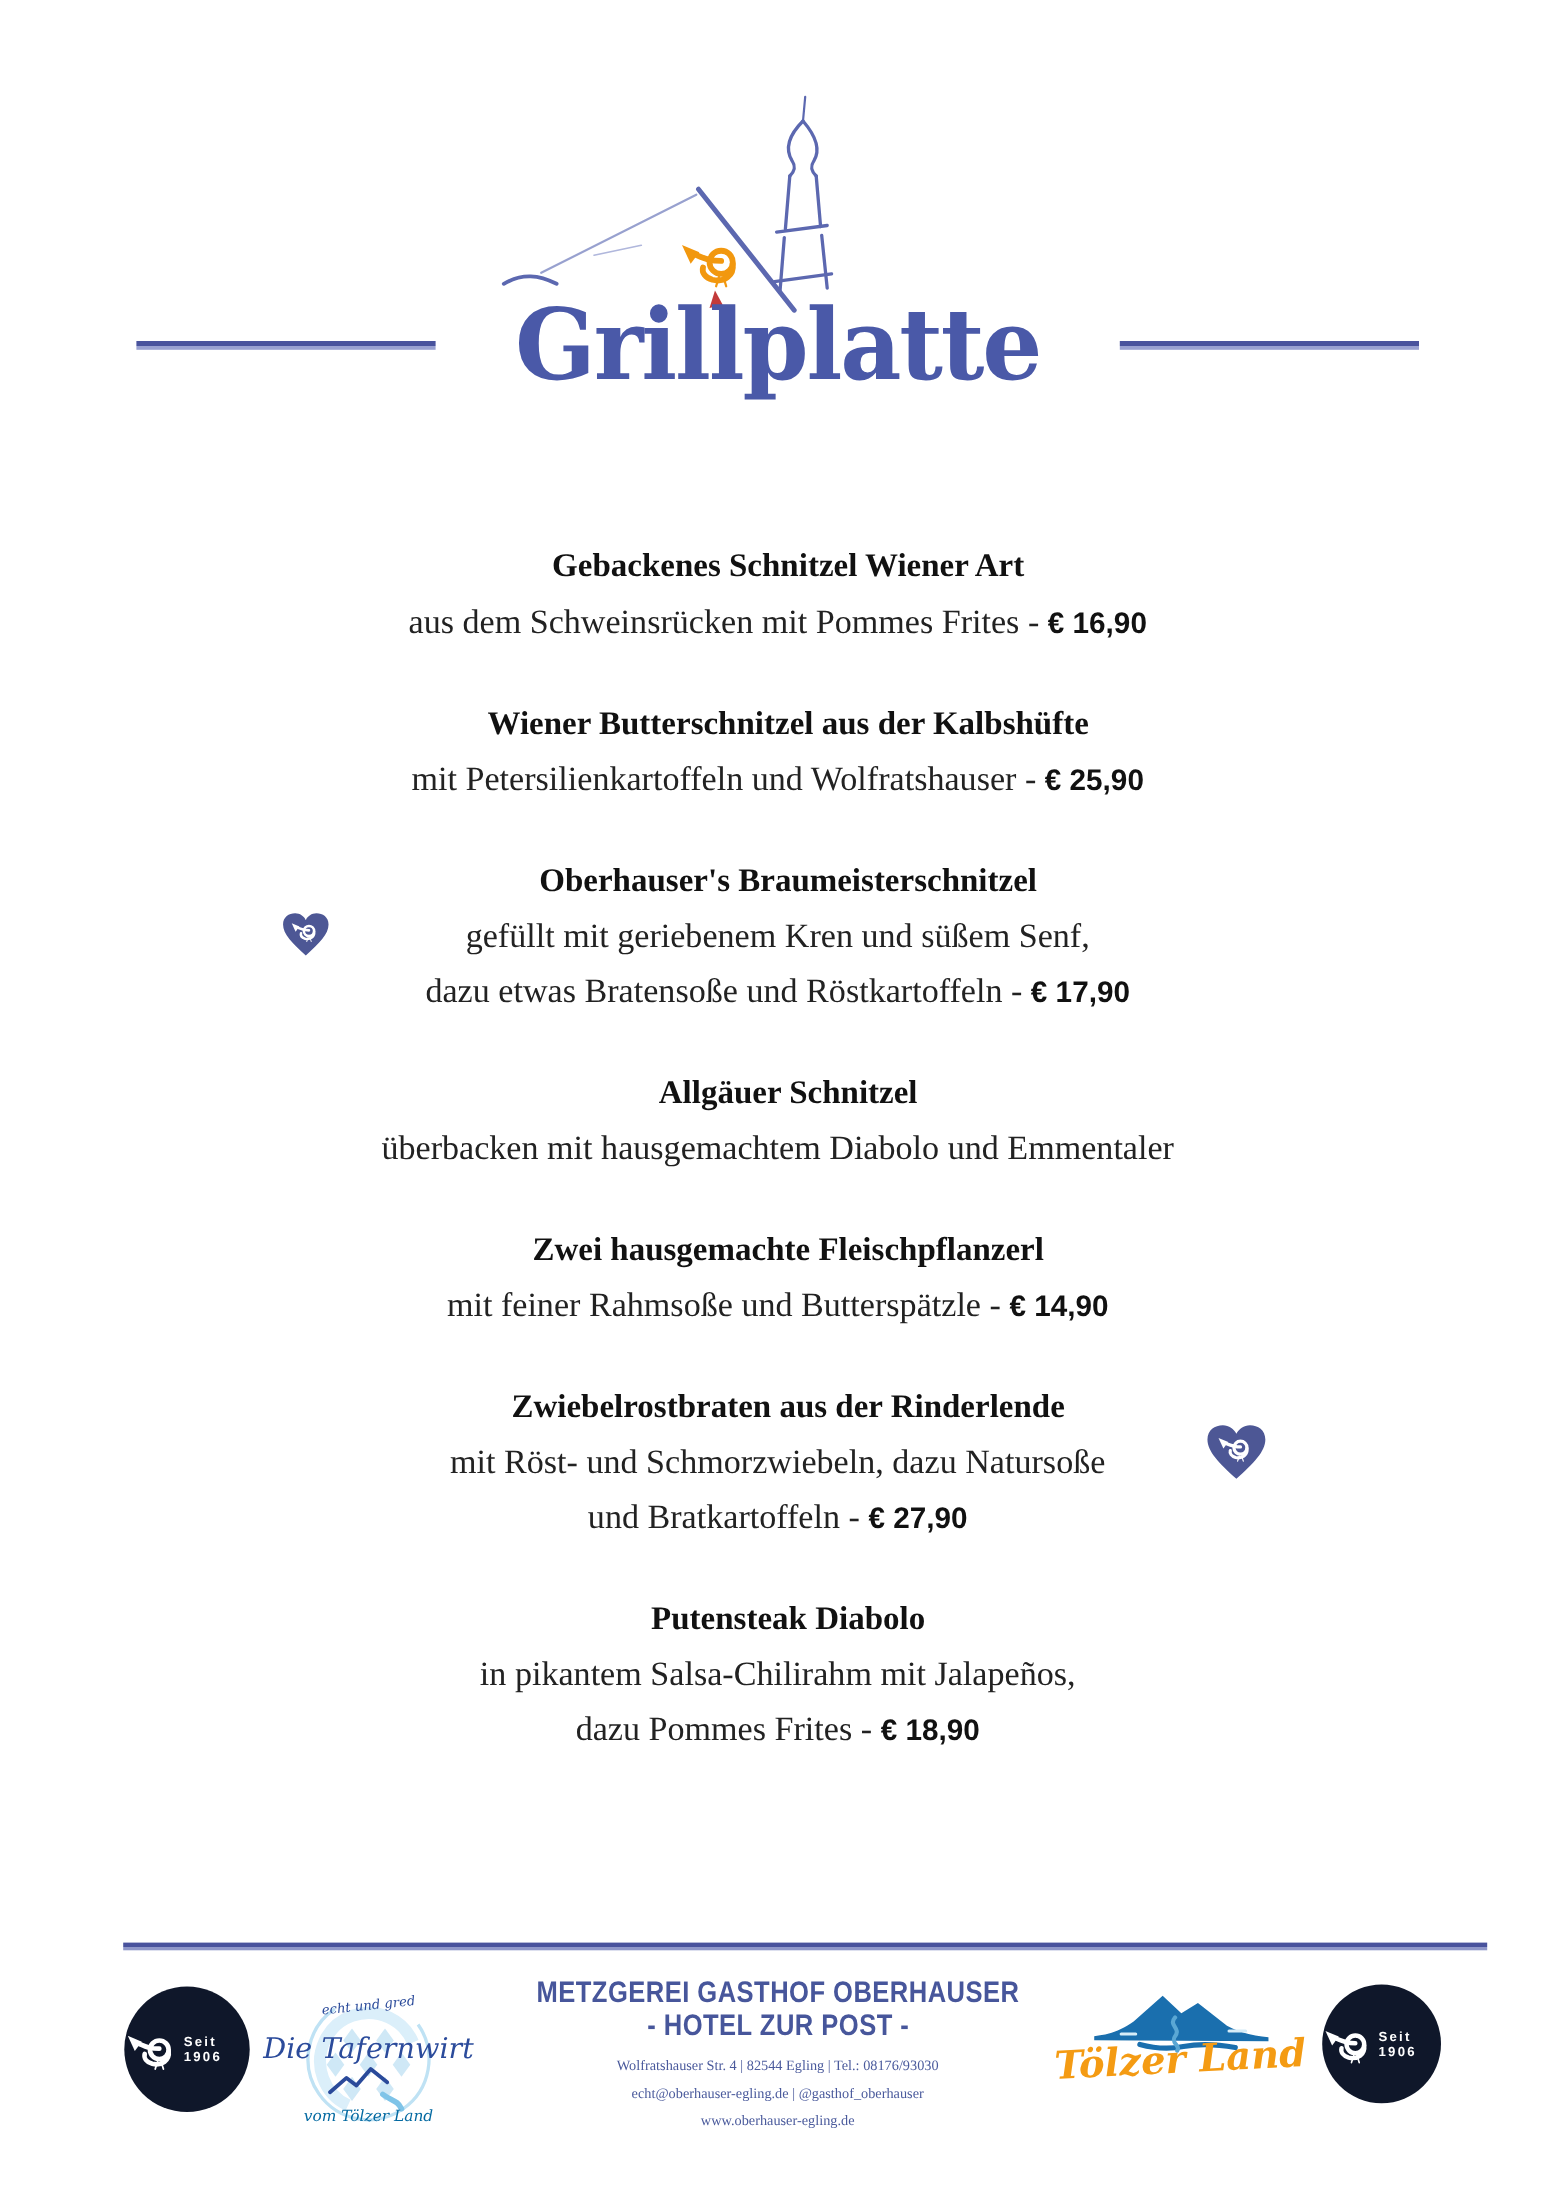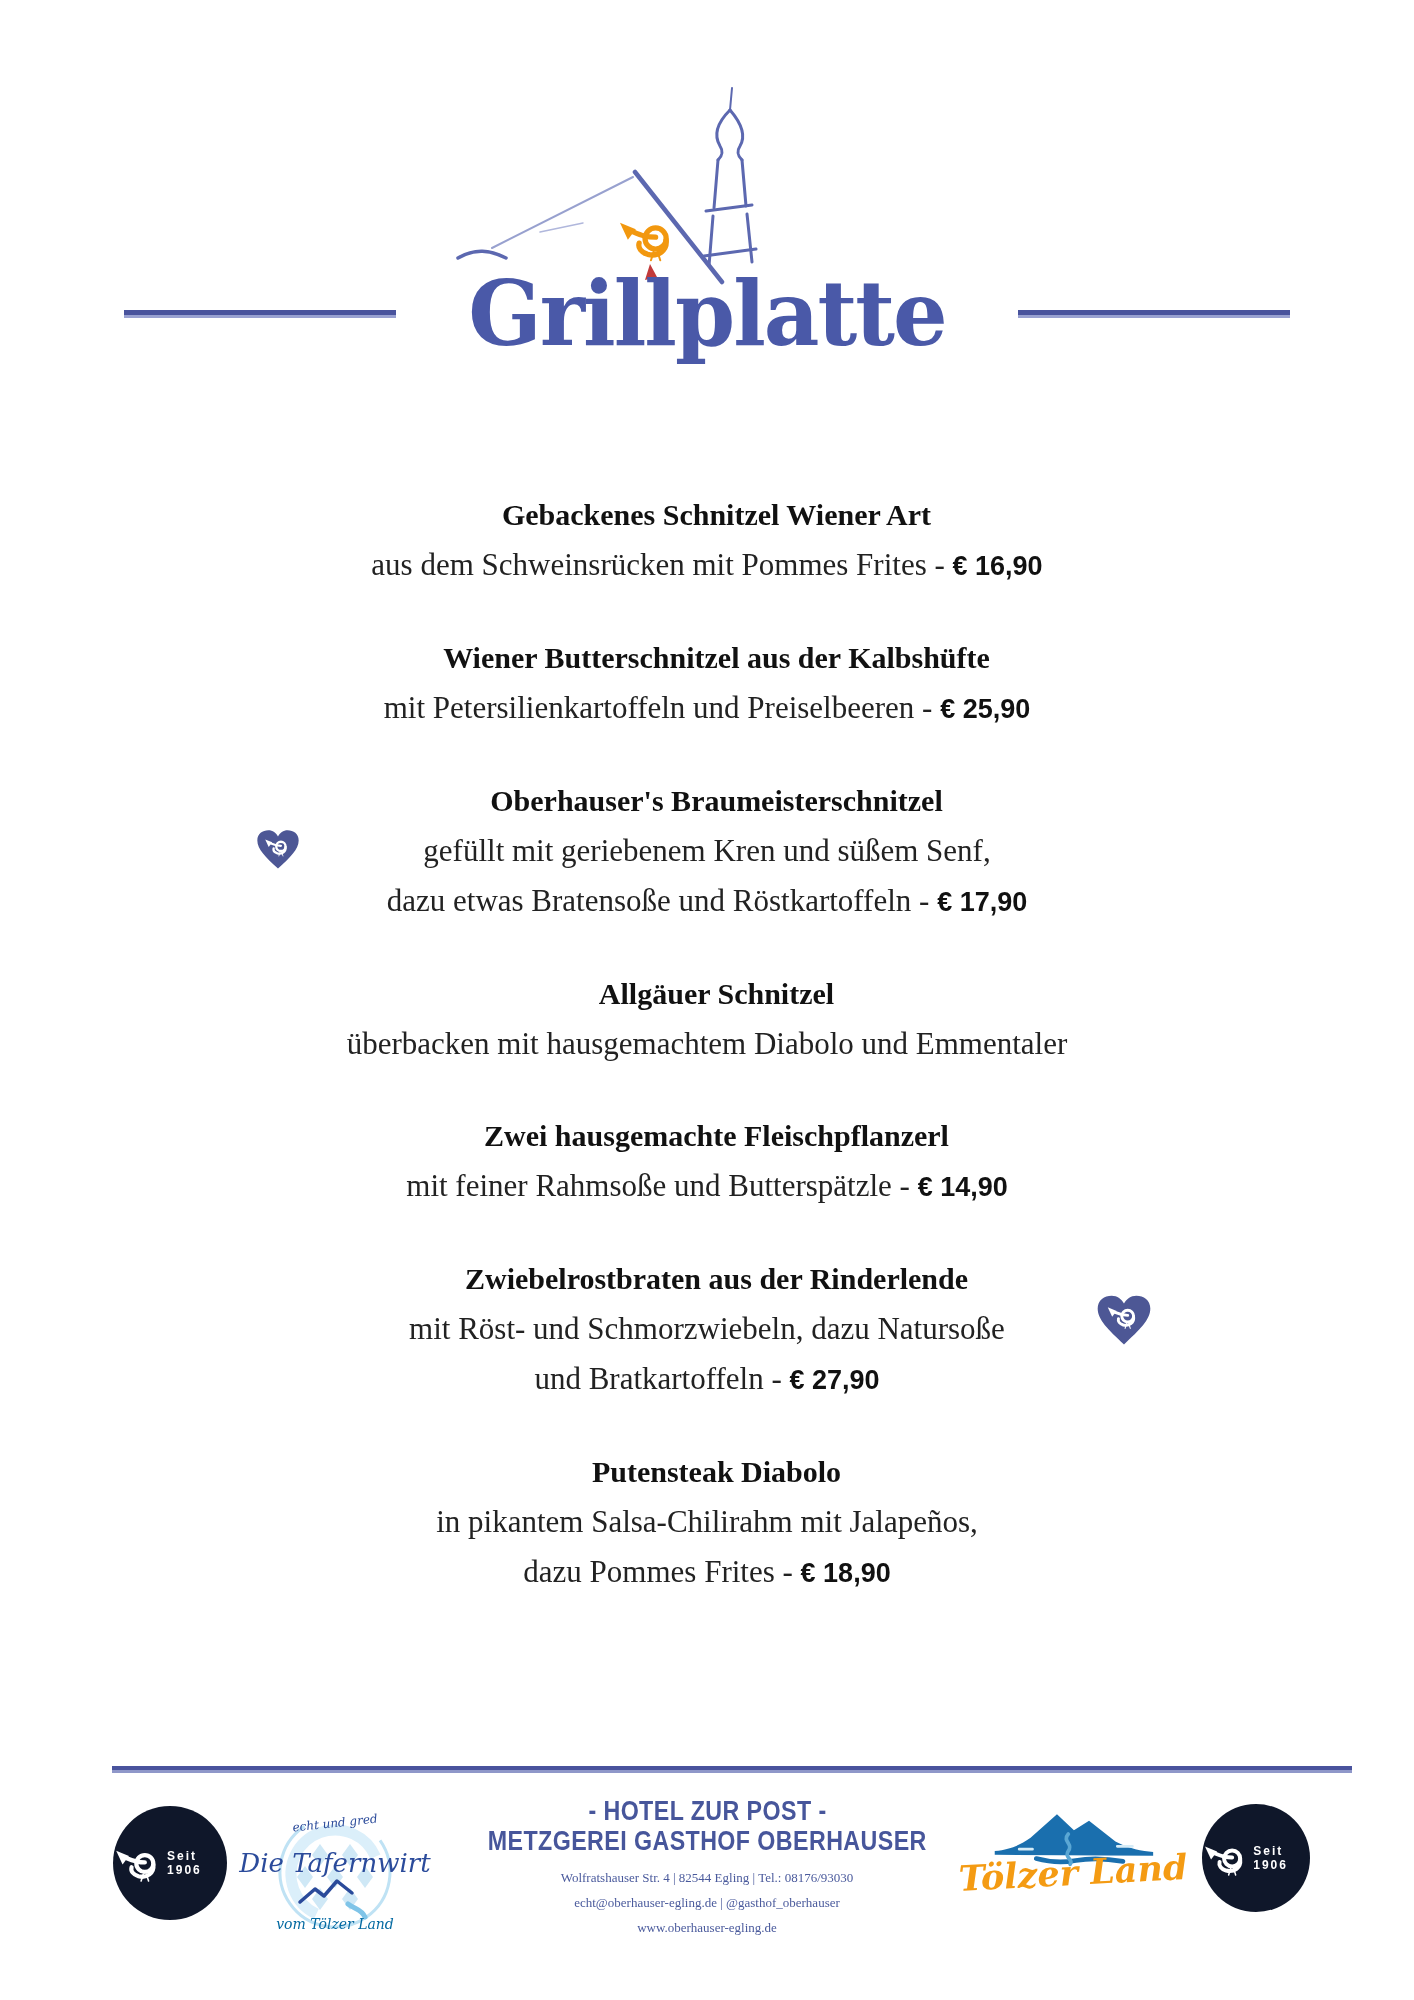--- a/index.html
+++ b/index.html
@@ -105,21 +105,21 @@
   <div class="rule"></div>
 </div>
 
 <div class="menu">
     <div class="menu-item">
       <div class="item-title">Gebackenes Schnitzel Wiener Art</div>
       <div class="item-line"><span>aus dem Schweinsrücken mit Pommes Frites - </span><span class="price">€ 16,90</span></div>
     </div>
     <div class="menu-item">
       <div class="item-title">Wiener Butterschnitzel aus der Kalbshüfte</div>
-      <div class="item-line"><span>mit Petersilienkartoffeln und Preiselbeeren - </span><span class="price">€ 25,90</span></div>
+      <div class="item-line"><span>mit Petersilienkartoffeln und Wolfratshauser - </span><span class="price">€ 25,90</span></div>
     </div>
     <div class="menu-item">
       <div class="item-title">Oberhauser's Braumeisterschnitzel</div>
       <div class="item-line">gefüllt mit geriebenem Kren und süßem Senf,</div>
       <div class="item-line"><span>dazu etwas Bratensoße und Röstkartoffeln - </span><span class="price">€ 17,90</span></div>
       <div class="heart-badge heart-left">
     <svg viewBox="0 0 100 92">
           <use href="#heart-ph" width="100" height="92"></use>
         </svg>
   </div>
@@ -174,22 +174,22 @@
       </g>
       <path d="M52,92 l15,-13 l9,7 l13,-15 l15,12" stroke="#2a4a9a" stroke-width="3.5" fill="none" stroke-linejoin="round" stroke-linecap="round"></path>
       <path d="M100,94 c8,6 13,5 17,13" stroke="#7fc4e8" stroke-width="5" fill="none" stroke-linecap="round"></path>
     </svg>
     <div class="tw-top">echt und gred</div>
     <div class="tw-name">Die Tafernwirt</div>
     <div class="tw-bottom">vom Tölzer Land</div>
   </div>
 
   <div class="center-block">
+    <div class="biz"><span>METZGEREI GASTHOF OBERHAUSER</span></div>
     <div class="biz"><span>- HOTEL ZUR POST -</span></div>
-    <div class="biz"><span>METZGEREI GASTHOF OBERHAUSER</span></div>
     <div class="addr-group">
       <div>Wolfratshauser Str. 4 | 82544 Egling | Tel.: 08176/93030</div>
       <div>echt@oberhauser-egling.de | @gasthof_oberhauser</div>
       <div>www.oberhauser-egling.de</div>
     </div>
   </div>
 
   <div class="toelzer">
     <svg class="tl-art" viewBox="0 0 190 70">
       <path d="M12,52 C30,50 38,46 50,38 L78,13 L96,30 L112,20 L140,42 C155,50 168,52 180,53 L180,57 L12,56 Z" fill="#1a6fae"></path>

